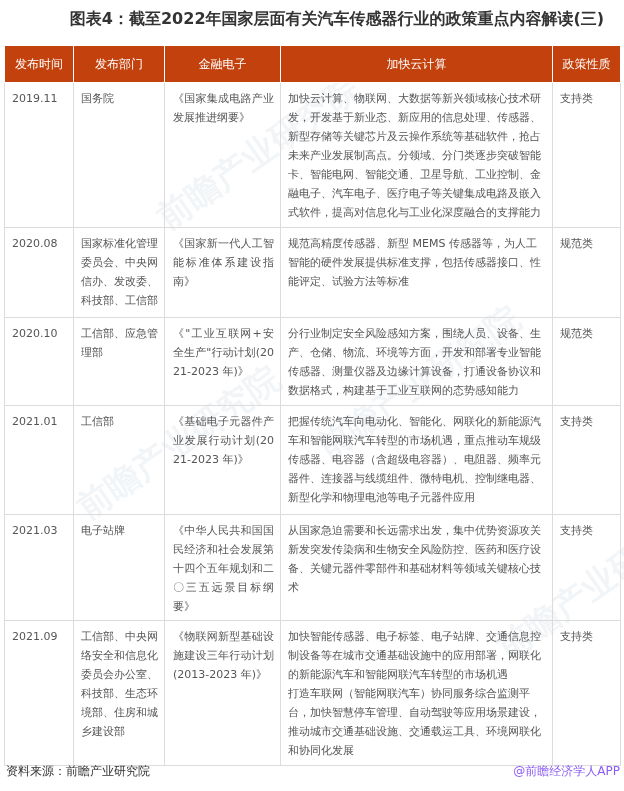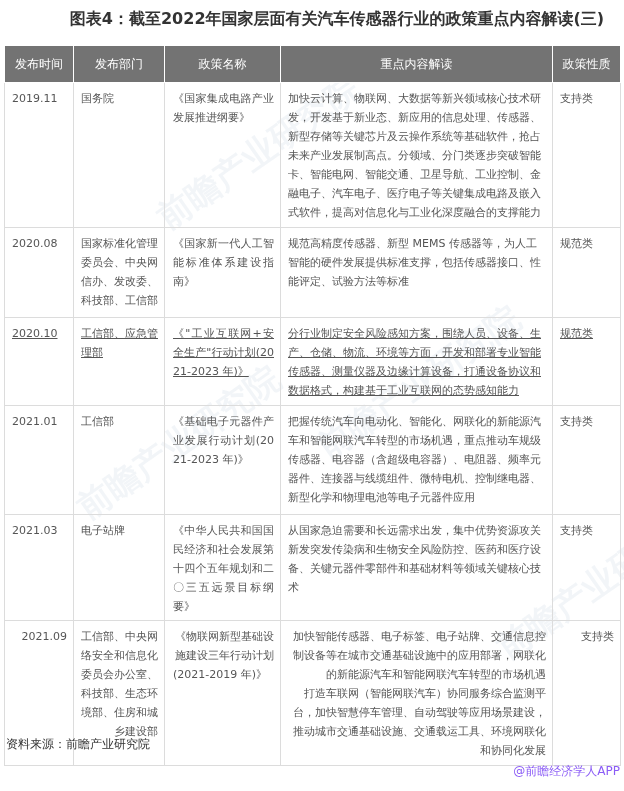--- a/index.html
+++ b/index.html
@@ -4,28 +4,28 @@
   <style>
     html, body { margin: 0; padding: 0; background: #ffffff; }
     body { width: 624px; height: 791px; position: relative; overflow: hidden;
            font-family: "DejaVu Sans", "Liberation Sans", sans-serif; color: #555; }
     .title { position: absolute; top: 9px; left: 0; width: 624px; text-align: center;
              font-size: 16px; font-weight: bold; color: #333; letter-spacing: 0px; padding-left: 25px; }
     table { position: absolute; top: 45px; left: 4px; width: 616px; border-collapse: collapse;
             table-layout: fixed; font-size: 11px; }
     col.c1 { width: 69px; } col.c2 { width: 91px; } col.c3 { width: 116px; }
     col.c4 { width: 272px; } col.c5 { width: 68px; }
-    th { background: #737373; color: #ffffff; font-weight: normal; font-size: 12px;
+    th { background: #c2410c; color: #ffffff; font-weight: normal; font-size: 12px;
          height: 36px; border: 1px solid #ffffff; padding: 0; text-align: center; }
     td { border: 1px solid #dcdcdc; vertical-align: top; padding: 6px 6px 4px 7px;
          line-height: 19px; color: #555; word-break: break-all; }
     td.pname { text-align: justify; text-align-last: left; padding-left: 8px; }
-    tr.r1 td { height: 134px; } tr.r2 td { height: 79px; } tr.r3 td { height: 77px; text-decoration: underline; }
-    tr.r4 td { height: 98px; } tr.r5 td { height: 76px; margin-top: 8px; } tr.r6 td { height: 134px; text-align: right; }
-    .footer-left { position: absolute; left: 6px; top: 736px; font-size: 12px; color: #333; }
+    tr.r1 td { height: 134px; } tr.r2 td { height: 79px; } tr.r3 td { height: 77px; }
+    tr.r4 td { height: 98px; } tr.r5 td { height: 76px; margin-top: 8px; } tr.r6 td { height: 134px; }
+    .footer-left { position: absolute; left: 6px; top: 763px; font-size: 12px; color: #333; }
     .footer-right { position: absolute; right: 4px; top: 763px; font-size: 12px; color: #8b5cf6; }
     .wm { position: absolute; color: rgba(150,170,200,0.12); font-size: 34px; font-weight: bold;
           transform: rotate(-35deg); pointer-events: none; white-space: nowrap; }
   </style>
 </head>
 <body>
 
 <div class="wm" style="left:140px;top:130px;">前瞻产业研究院</div>
 <div class="wm" style="left:60px;top:420px;">前瞻产业研究院</div>
 <div class="wm" style="left:300px;top:360px;">前瞻产业研究院</div>
@@ -38,22 +38,22 @@
       <col class="c1">
       <col class="c2">
       <col class="c3">
       <col class="c4">
       <col class="c5">
     </colgroup>
   <thead>
     <tr>
       <th>发布时间</th>
       <th>发布部门</th>
-      <th>政策名称</th>
-      <th>重点内容解读</th>
+      <th>金融电子</th>
+      <th>加快云计算</th>
       <th>政策性质</th>
     </tr>
   </thead>
   <tbody>
     <tr class="r1">
       <td>2019.11</td>
       <td>国务院</td>
       <td class="pname">《国家集成电路产业发展推进纲要》</td>
       <td>加快云计算、物联网、大数据等新兴领域核心技术研发，开发基于新业态、新应用的信息处理、传感器、新型存储等关键芯片及云操作系统等基础软件，抢占未来产业发展制高点。分领域、分门类逐步突破智能卡、智能电网、智能交通、卫星导航、工业控制、金融电子、汽车电子、医疗电子等关键集成电路及嵌入式软件，提高对信息化与工业化深度融合的支撑能力</td>
       <td>支持类</td>
@@ -82,21 +82,21 @@
     <tr class="r5">
       <td>2021.03</td>
       <td>电子站牌</td>
       <td class="pname">《中华人民共和国国民经济和社会发展第十四个五年规划和二〇三五远景目标纲要》</td>
       <td>从国家急迫需要和长远需求出发，集中优势资源攻关新发突发传染病和生物安全风险防控、医药和医疗设备、关键元器件零部件和基础材料等领域关键核心技术</td>
       <td>支持类</td>
     </tr>
     <tr class="r6">
       <td>2021.09</td>
       <td>工信部、中央网络安全和信息化委员会办公室、科技部、生态环境部、住房和城乡建设部</td>
-      <td class="pname">《物联网新型基础设施建设三年行动计划(2021-2019 年)》</td>
+      <td class="pname">《物联网新型基础设施建设三年行动计划(2013-2023 年)》</td>
       <td>
         <div>加快智能传感器、电子标签、电子站牌、交通信息控制设备等在城市交通基础设施中的应用部署，网联化的新能源汽车和智能网联汽车转型的市场机遇</div>
         <div>打造车联网（智能网联汽车）协同服务综合监测平台，加快智慧停车管理、自动驾驶等应用场景建设，推动城市交通基础设施、交通载运工具、环境网联化和协同化发展</div>
       </td>
       <td>支持类</td>
     </tr>
   </tbody>
 </table>
 
 <div class="footer-left">资料来源：前瞻产业研究院</div>

